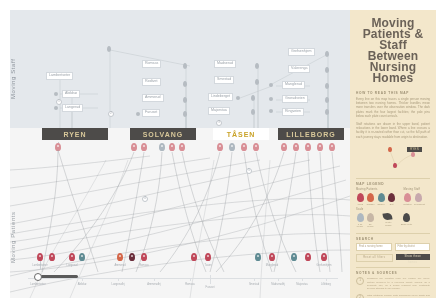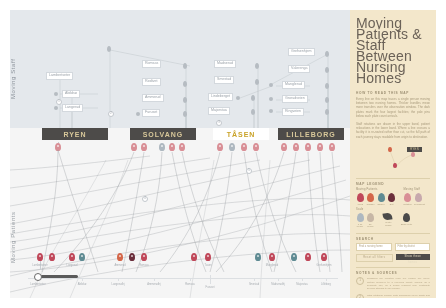--- a/index.html
+++ b/index.html
@@ -54,21 +54,21 @@
   #axis{position:absolute;left:18px;top:268px;width:310px;height:0.5px;background:#dcdfe2;}
   .axtick{position:absolute;top:268px;width:0.5px;height:3px;background:#dcdfe2;}
   .slider{position:absolute;left:18px;top:265px;height:3px;background:#5a5a5a;border-radius:2px;}
   .sliderknob{position:absolute;top:263px;width:6px;height:6px;border-radius:50%;
     background:#ffffff;border:1px solid #6a6a6a;}
 
   
   #sidebar{position:absolute;left:340px;top:0;width:86px;height:288px;background:#f3e7cb;
     padding:0;overflow:hidden;}
   #side-inner{padding:8px 6px 0 6px;}
-  #title{color:#6b6258;font-size:14px;line-height:11px;font-weight:normal;letter-spacing:.2px;margin:0 0 7px 0;}
+  #title{color:#6b6258;font-size:12px;line-height:11px;font-weight:bold;letter-spacing:.2px;margin:0 0 7px 0;text-align:center;}
   .sec-h{color:#9c8f73;font-size:3.2px;font-weight:bold;letter-spacing:.7px;margin:0 0 2px 0;text-transform:uppercase;}
   .body{color:#a89a7c;font-size:3px;line-height:4.2px;margin:0 0 4px 0;text-align:justify;}
   .rule{height:0.5px;background:#ddd0ac;margin:5px 0 4px 0;}
 
   .mini-map{position:relative;height:30px;margin:2px 0 3px 0;}
   .mini-plate{position:absolute;right:8px;top:4px;background:#4d4b49;color:#d8c89a;
     font-size:2.6px;padding:1px 3px;letter-spacing:.4px;}
   .mini-pin{position:absolute;width:4px;height:5.5px;border-radius:50% 50% 50% 50%/58% 58% 42% 42%;}
 
   

